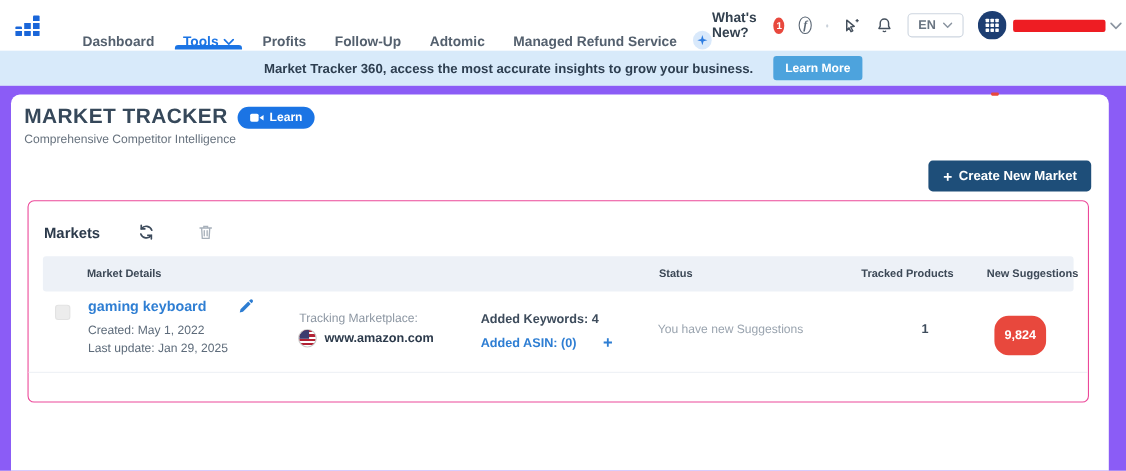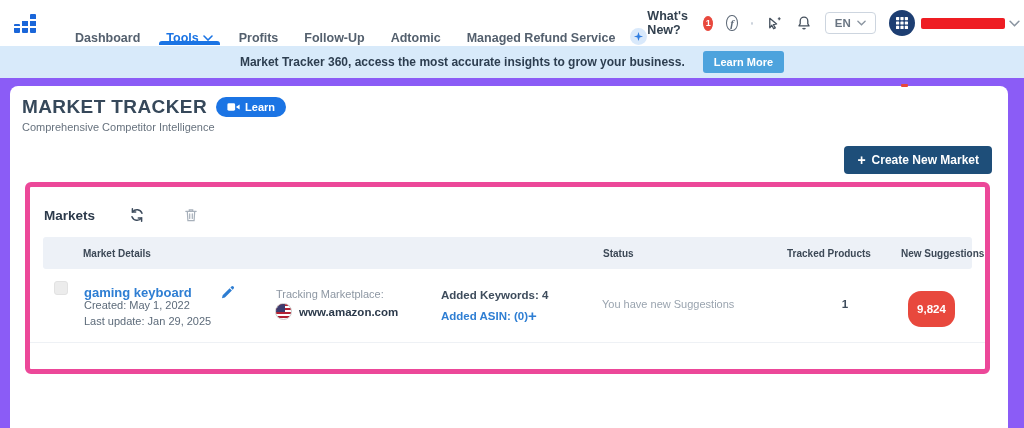--- a/index.html
+++ b/index.html
@@ -38,42 +38,42 @@
   .panel { position:absolute; left:10px; right:16px; top:8px; bottom:0; background:#fff; border-radius:8px 8px 0 0; padding:10px 12px; }
   .red-artifact { position:absolute; left:901px; top:6px; width:7px; height:3px; background:#e8483d; border-radius:1px; z-index:3; }
   .title-row { display:flex; align-items:center; gap:9px; }
   .page-title { font-size:19px; font-weight:700; color:#36485a; letter-spacing:.4px; }
   .learn-btn { display:inline-flex; align-items:center; gap:5px; background:#1b74e4; color:#fff; border:none; border-radius:13px; padding:4px 11px; font-size:11px; font-weight:700; cursor:pointer; font-family:inherit; }
   .subtitle { font-size:11px; color:#67727e; margin-top:3px; }
   .create-btn { position:absolute; top:60px; right:16px; display:flex; align-items:center; gap:6px; background:#1e4e79; color:#fff; border:none; border-radius:4px; padding:7px 13px; font-size:12px; font-weight:700; cursor:pointer; font-family:inherit; }
   .create-btn .plus { font-size:14px; font-weight:700; line-height:1; }
 
   
-  .card { margin:49px 6px 0 3px; border:5px solid #ec4899; border-radius:6px; padding-bottom:26px; background:#fff; }
+  .card { margin:49px 6px 0 3px; border:1px solid #ec4899; border-radius:6px; padding-bottom:26px; background:#fff; }
   .card-head { height:50px; display:flex; align-items:center; padding:6px 0 0 14px; gap:0; }
   .card-title { font-size:13.5px; font-weight:700; color:#2c3a4b; }
   .refresh-btn { margin-left:34px; color:#3d4b5c; display:flex; cursor:pointer; }
   .trash-btn { margin-left:38px; color:#a7b0ba; display:flex; cursor:pointer; }
   .thead { position:relative; height:32px; margin:0 13px; background:#edf1f7; border-radius:3px; }
   .th { position:absolute; top:50%; transform:translateY(-50%); font-size:10px; font-weight:700; color:#3c4856; white-space:nowrap; }
   .th1 { left:40px; } .th2 { left:560px; } .th3 { left:744px; } .th4 { left:858px; }
   .trow { position:relative; height:74px; border-bottom:1px solid #eef1f5; }
   .checkbox { position:absolute; left:24px; top:12px; width:14px; height:14px; background:#ececec; border:1px solid #e2e2e2; border-radius:3px; cursor:pointer; }
-  .name-wrap { position:absolute; left:54px; top:16px; display:flex; align-items:center; gap:28px; }
+  .name-wrap { position:absolute; left:54px; top:6px; display:flex; align-items:center; gap:28px; }
   .market-name { font-size:13px; font-weight:700; color:#2e7ed3; cursor:pointer; }
   .pencil-btn { display:flex; cursor:pointer; }
   .created { position:absolute; left:54px; top:30px; font-size:11px; color:#5d6b7a; }
   .lastupdate { position:absolute; left:54px; top:46px; font-size:11px; color:#5d6b7a; }
   .tracking-label { position:absolute; left:246px; top:19px; font-size:11px; color:#8d97a3; }
   .marketplace { position:absolute; left:245px; top:34px; display:flex; align-items:center; gap:7px; }
   .flag { width:17px; height:17px; border-radius:50%; background:repeating-linear-gradient(180deg,#b22234 0 2px,#fff 2px 4px); position:relative; overflow:hidden; border:0.5px solid #c9c9c9; flex:none; }
   .flag::before { content:""; position:absolute; left:0; top:0; width:9px; height:8px; background:#3c3b6e; }
   .marketplace-name { font-size:11.5px; font-weight:700; color:#2c3a4b; }
   .keywords { position:absolute; left:411px; top:20px; font-size:11.5px; color:#3e4c5c; font-weight:600; }
-  .asin-wrap { position:absolute; left:411px; top:39px; display:flex; align-items:center; }
+  .asin-wrap { position:absolute; left:411px; top:39px; display:flex; align-items:center; gap:24px; }
   .asin-link { font-size:11.5px; font-weight:700; color:#2e7ed3; cursor:pointer; }
   .asin-plus { font-size:15px; font-weight:700; color:#2e7ed3; line-height:1; cursor:pointer; }
   .status-text { position:absolute; left:572px; top:29px; font-size:11px; color:#9aa4af; }
   .tracked-val { position:absolute; left:780px; top:29px; width:70px; text-align:center; font-size:11.5px; font-weight:600; color:#3e4c5c; }
   .pill { position:absolute; left:878px; top:22px; width:47px; height:36px; background:#e8483d; border-radius:13px; color:#fff; font-size:11.5px; font-weight:600; display:flex; align-items:center; justify-content:center; cursor:pointer; }
 </style>
 </head>
 <body>
 
 <div class="navbar">

